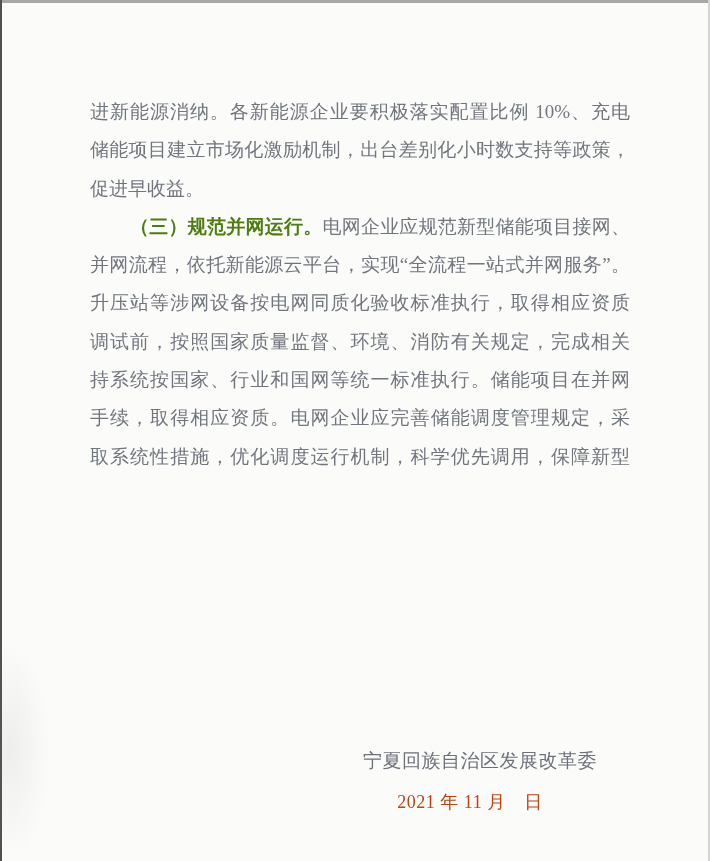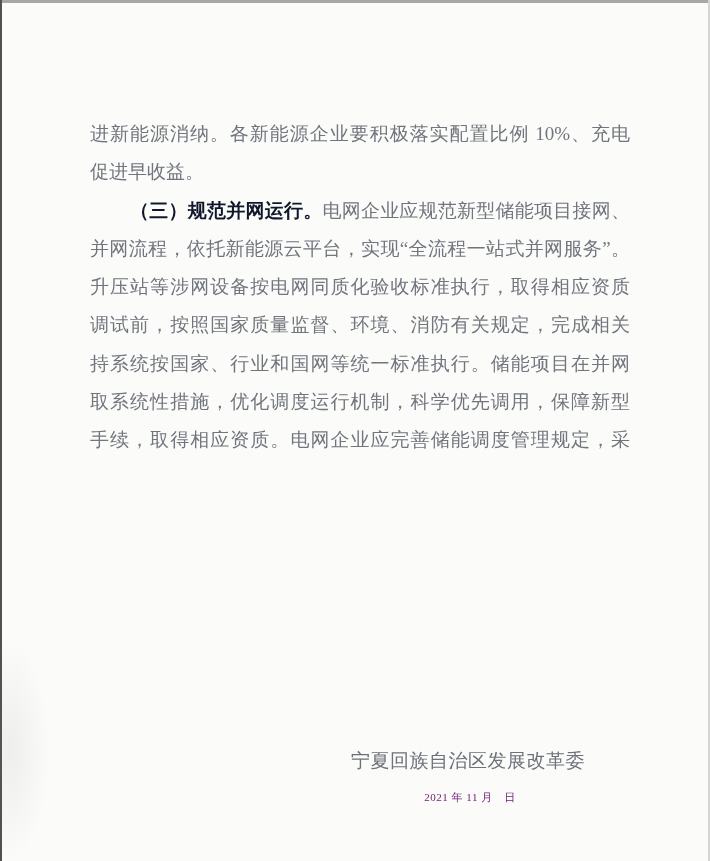--- a/index.html
+++ b/index.html
@@ -43,76 +43,76 @@
   }
   
   .doc-body {
     position: absolute;
     left: 90px;
     top: 93px;
     width: 540px;
     font-size: 19px;
     line-height: 38.3px;
     color: #71767e;
-    margin-top: 22px;
   }
   .doc-body .line {
     height: 38.3px;
     white-space: nowrap;
   }
   .doc-body .line.fill {
     white-space: normal;
     text-align: justify;
     text-align-last: justify;
   }
   .doc-body .line.indent {
     padding-left: 40px;
   }
   .doc-body .hd {
     font-weight: bold;
-    color: #0f172a;
+    color: #4d7c0f;
   }
   .signature {
     position: absolute;
-    left: 348px;
+    left: 360px;
     top: 748px;
     width: 240px;
     text-align: center;
     font-size: 19px;
     letter-spacing: 0.5px;
     color: #6d727a;
   }
   .date {
     position: absolute;
     left: 350px;
     top: 790px;
     width: 240px;
     text-align: center;
-    font-size: 11px;
+    font-size: 18px;
     letter-spacing: 0.5px;
-    color: #701a75;
+    color: #c2410c;
   }
 </style>
 </head>
 <body>
 
 <div class="page">
   <div class="edge-top"></div>
   <div class="edge-left"></div>
   <div class="edge-right"></div>
   <div class="smudge"></div>
 
   <div class="doc-body">
       <div class="line fill">进新能源消纳。各新能源企业要积极落实配置比例 10%、充电</div>
+      <div class="line fill">储能项目建立市场化激励机制，出台差别化小时数支持等政策，</div>
       <div class="line">促进早收益。</div>
       <div class="line fill indent"><span class="hd">（三）规范并网运行。</span>电网企业应规范新型储能项目接网、</div>
       <div class="line fill">并网流程，依托新能源云平台，实现“全流程一站式并网服务”。</div>
       <div class="line fill">升压站等涉网设备按电网同质化验收标准执行，取得相应资质</div>
       <div class="line fill">调试前，按照国家质量监督、环境、消防有关规定，完成相关</div>
       <div class="line fill">持系统按国家、行业和国网等统一标准执行。储能项目在并网</div>
+      <div class="line fill">手续，取得相应资质。电网企业应完善储能调度管理规定，采</div>
       <div class="line fill">取系统性措施，优化调度运行机制，科学优先调用，保障新型</div>
-      <div class="line fill">手续，取得相应资质。电网企业应完善储能调度管理规定，采</div>
     </div>
 
   <div class="signature">宁夏回族自治区发展改革委</div>
 
   <div class="date">2021 年 11 月　日</div>
 </div>
 
 </body></html>

